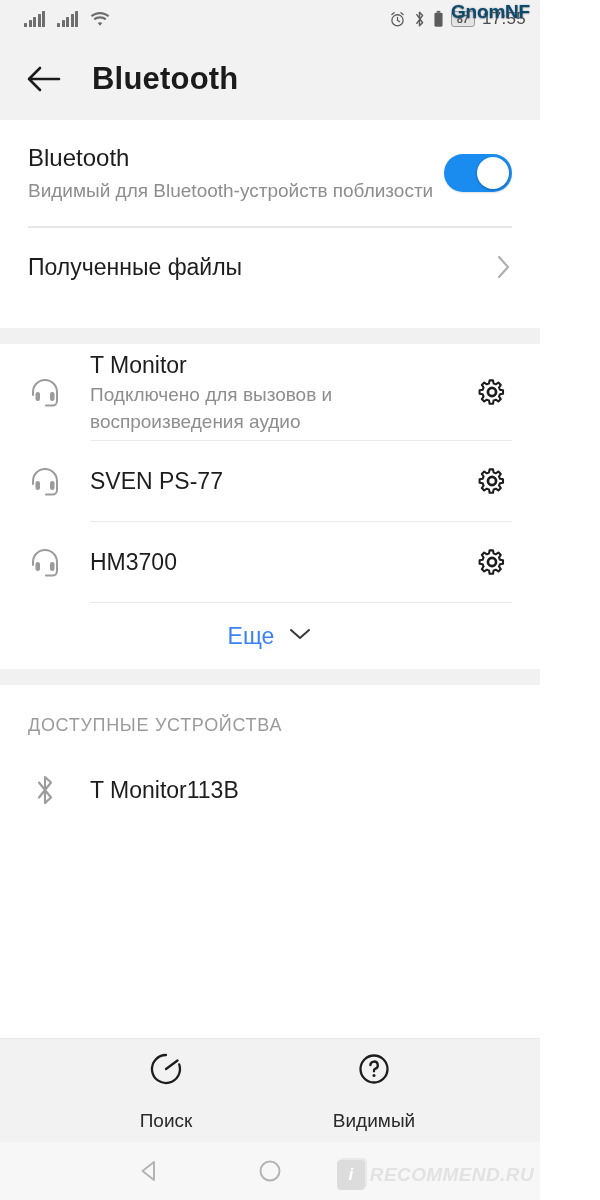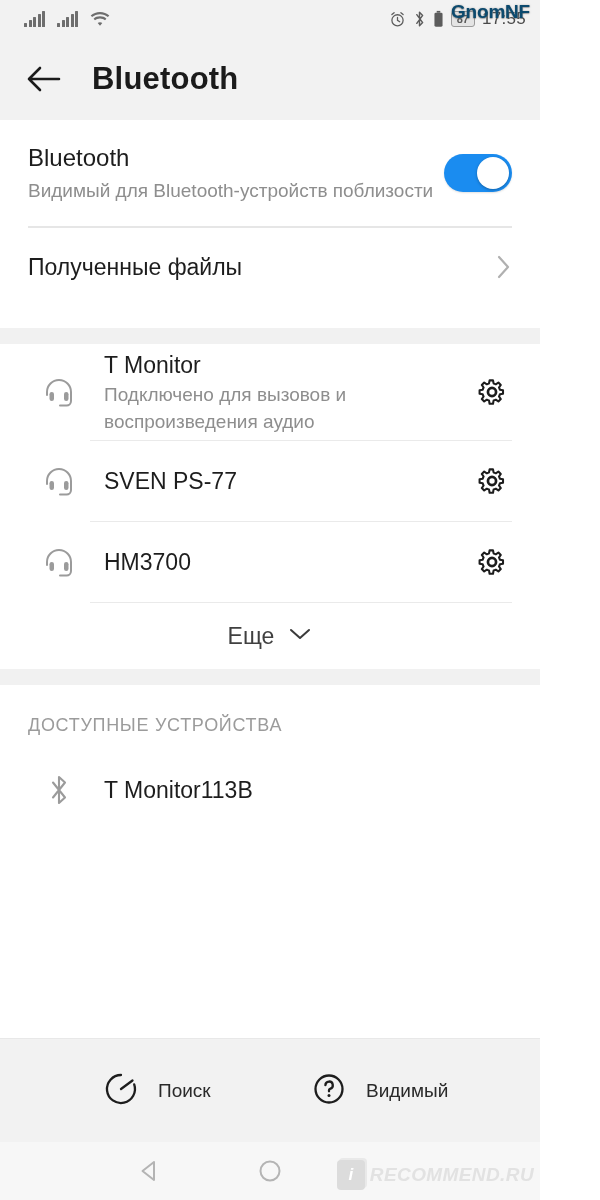--- a/index.html
+++ b/index.html
@@ -74,42 +74,42 @@
     position: absolute; top: 3px; right: 3px;
     width: 32px; height: 32px; border-radius: 50%;
     background: #ffffff; box-shadow: 0 1px 3px rgba(0,0,0,.3);
   }
 
   
   .sec-head {
     font-size: 18px; color: #9b9b9b; letter-spacing: .7px;
     padding: 30px 28px 18px 28px; text-transform: uppercase;
   }
-  .dev-row { display: flex; align-items: center; padding: 0 28px 0 36px; justify-content: center; }
+  .dev-row { display: flex; align-items: center; padding: 0 28px 0 22px; justify-content: center; }
   .dev-icon { width: 46px; flex: none; display: flex; align-items: center; justify-content: center; }
   .dev-body { flex: 1; min-width: 0; padding: 0 0 0 22px; }
   .dev-name { font-size: 23px; color: #1d1d1d; line-height: 31px; }
   .dev-sub { font-size: 19px; color: #8e8e8e; line-height: 27px; }
   .dev-gear { width: 40px; flex: none; display: flex; align-items: center; justify-content: center; }
   .dev-divider { height: 1px; background: #eaeaea; margin-left: 90px; margin-right: 28px; }
 
   .more-row {
     display: flex; align-items: center; justify-content: center;
     gap: 14px; height: 66px;
   }
-  .more-label { font-size: 23px; color: #404040; }
+  .more-label { font-size: 23px; color: #3b82f6; }
 
   
   .bottombar {
     position: absolute; left: 0; right: 0; bottom: 58px;
     height: 104px; background: #f2f2f2;
     display: flex; align-items: center; justify-content: center; gap: 78px;
     border-top: 1px solid #e8e8e8;
   }
-  .bb-item { display: flex; flex-direction: row; align-items: center; gap: 17px; width: 130px; }
+  .bb-item { display: flex; flex-direction: column; align-items: center; gap: 17px; width: 130px; }
   .bb-label { font-size: 19px; color: #2a2a2a; }
 
   
   .navbar {
     position: absolute; left: 0; right: 0; bottom: 0; height: 58px;
     background: #f7f7f7; display: flex; align-items: center;
     justify-content: space-around; padding: 0 90px;
   }
   .nav-btn { display: flex; align-items: center; justify-content: center; width: 60px; height: 40px; }
   .wm-rec {

